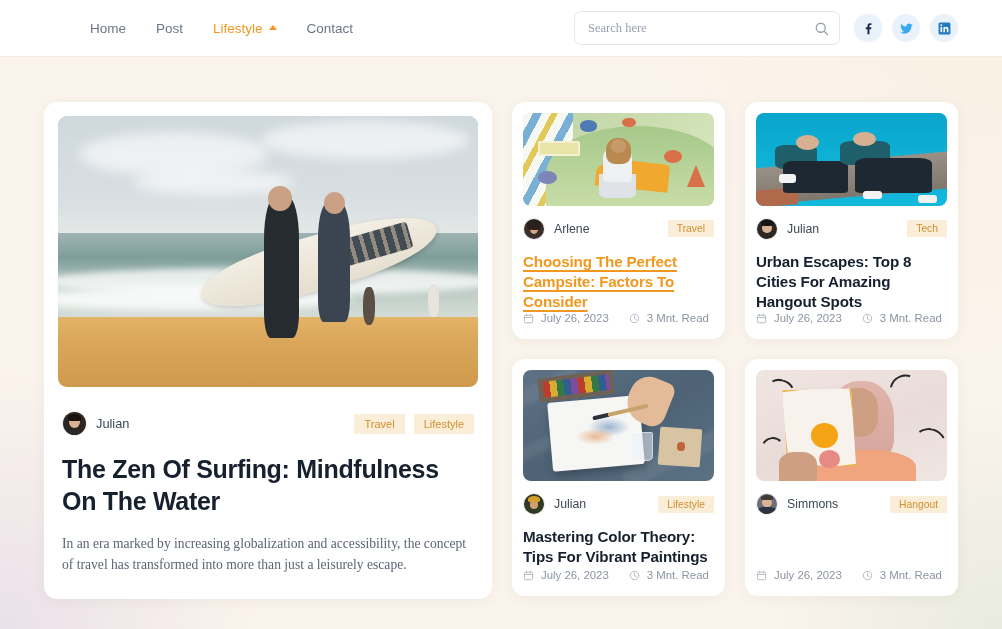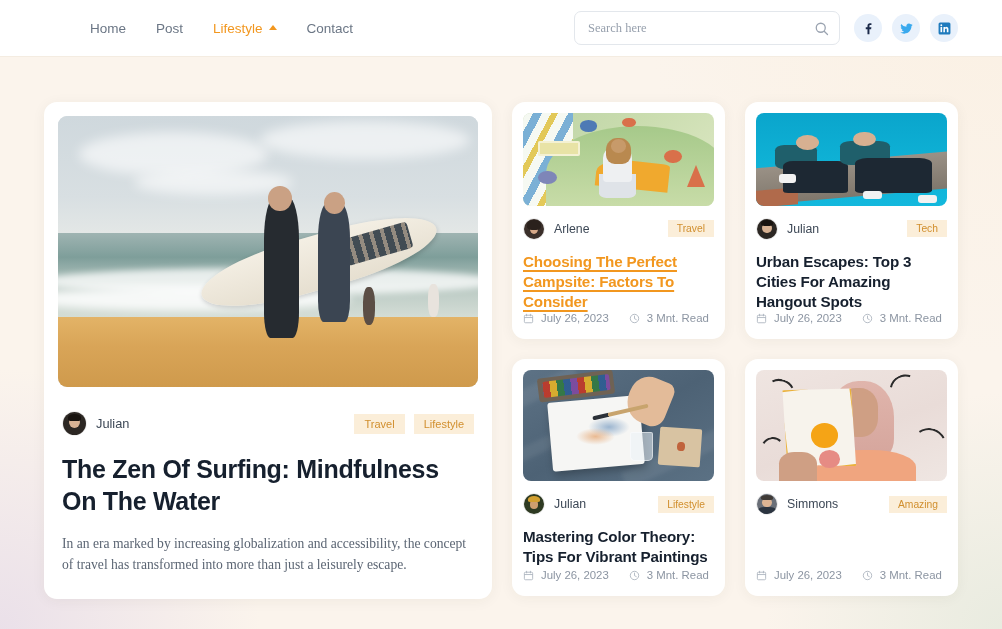--- a/index.html
+++ b/index.html
@@ -602,21 +602,21 @@
                 <span style="position:absolute;inset:0;background:#2c2723;"></span>
                 <span style="position:absolute;left:26%;top:20%;width:48%;height:52%;background:#d8b293;border-radius:50%;"></span>
                 <span style="position:absolute;left:20%;top:6%;width:60%;height:32%;background:#18130f;border-radius:50% 50% 30% 30%;"></span>
               </span>
               <span class="author-name">Julian</span>
             </div>
             <div class="tags">
               <span class="tag">Tech</span>
             </div>
           </div>
-          <h3>Urban Escapes: Top 3 Cities For Amazing Hangout Spots</h3>
+          <h3>Urban Escapes: Top 8 Cities For Amazing Hangout Spots</h3>
           <div class="meta-bottom">
             <span class="meta-item">
               <svg viewBox="0 0 16 16" width="11" height="11" fill="none" stroke="#a8b0bb" stroke-width="1.2">
                 <rect x="2" y="3.2" width="12" height="11" rx="1.6"></rect>
                 <line x1="2" y1="6.6" x2="14" y2="6.6"></line>
                 <line x1="5.2" y1="1.8" x2="5.2" y2="4.2" stroke-linecap="round"></line>
                 <line x1="10.8" y1="1.8" x2="10.8" y2="4.2" stroke-linecap="round"></line>
               </svg>
               <span>July 26, 2023</span>
             </span>
@@ -651,21 +651,21 @@
             <div class="author">
               <span class="avatar">
                 <span style="position:absolute;inset:0;background:#6a6f78;"></span>
                 <span style="position:absolute;left:26%;top:18%;width:48%;height:48%;background:#dcb494;border-radius:50%;"></span>
                 <span style="position:absolute;left:18%;top:6%;width:64%;height:26%;background:#3f3a36;border-radius:50% 50% 24% 24%;"></span>
                 <span style="position:absolute;left:6%;bottom:0;width:88%;height:34%;background:#2b3440;border-radius:40% 40% 0 0;"></span>
               </span>
               <span class="author-name">Simmons</span>
             </div>
             <div class="tags">
-              <span class="tag">Amazing</span>
+              <span class="tag">Hangout</span>
             </div>
           </div>
           <div class="meta-bottom">
             <span class="meta-item">
               <svg viewBox="0 0 16 16" width="11" height="11" fill="none" stroke="#a8b0bb" stroke-width="1.2">
                 <rect x="2" y="3.2" width="12" height="11" rx="1.6"></rect>
                 <line x1="2" y1="6.6" x2="14" y2="6.6"></line>
                 <line x1="5.2" y1="1.8" x2="5.2" y2="4.2" stroke-linecap="round"></line>
                 <line x1="10.8" y1="1.8" x2="10.8" y2="4.2" stroke-linecap="round"></line>
               </svg>

